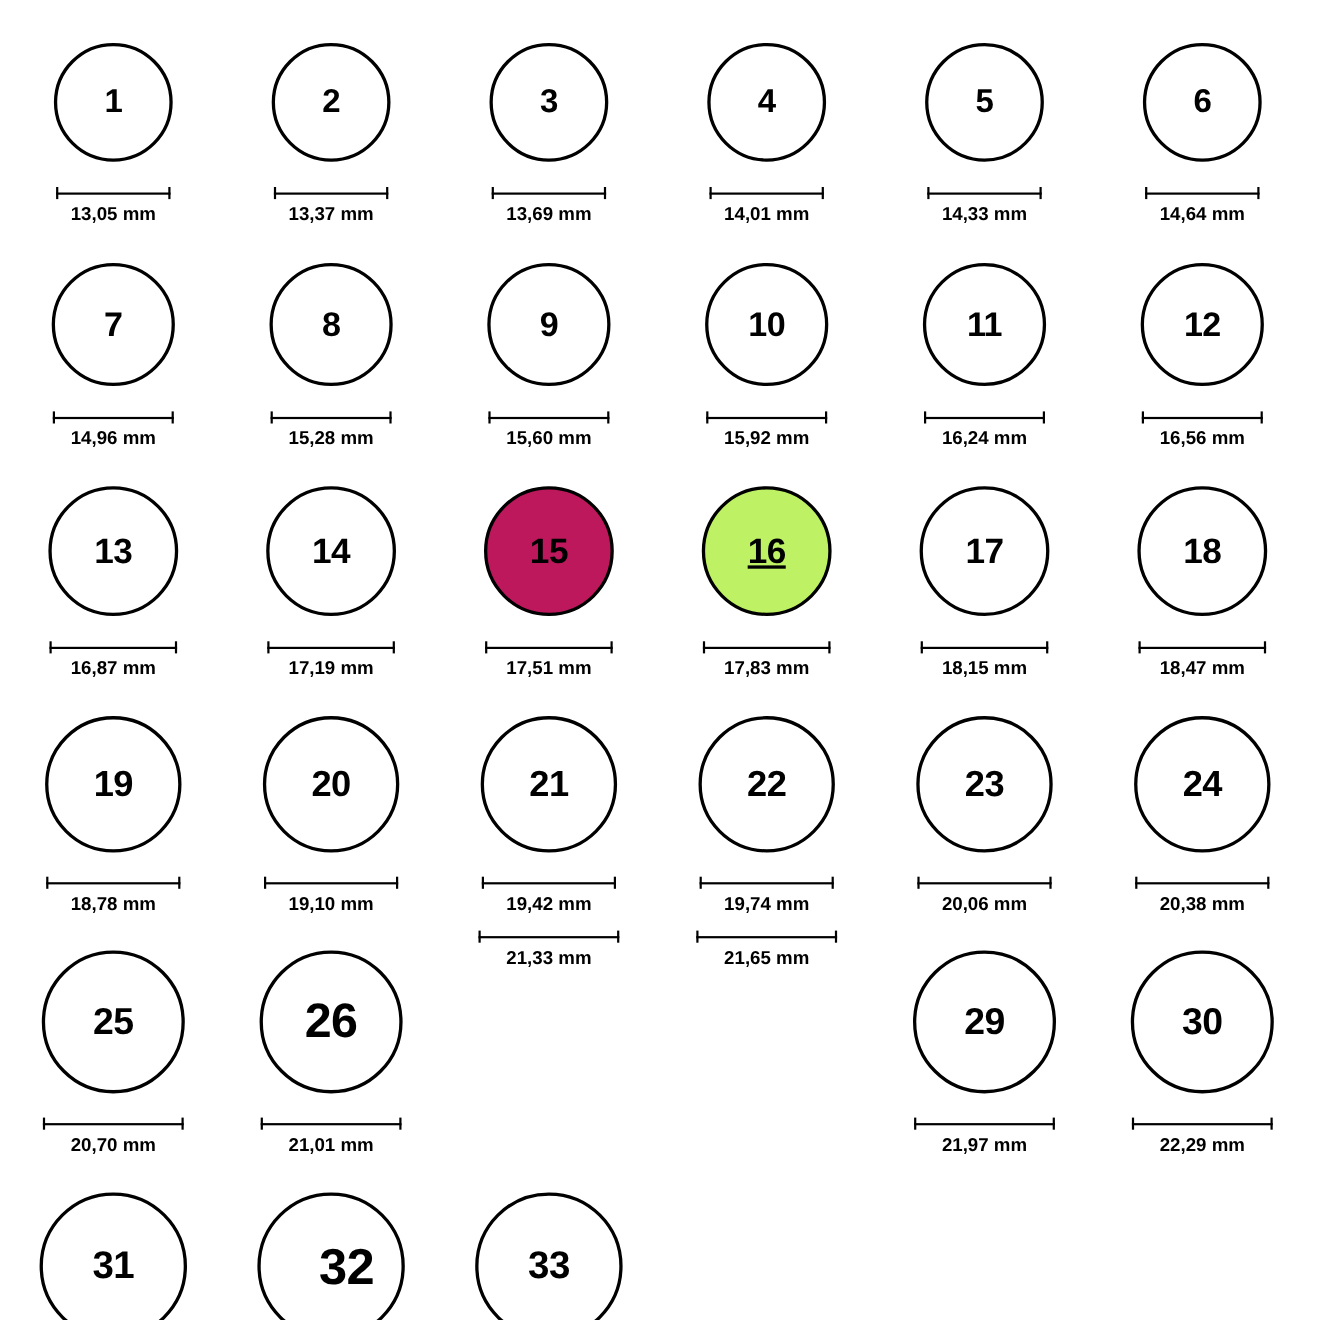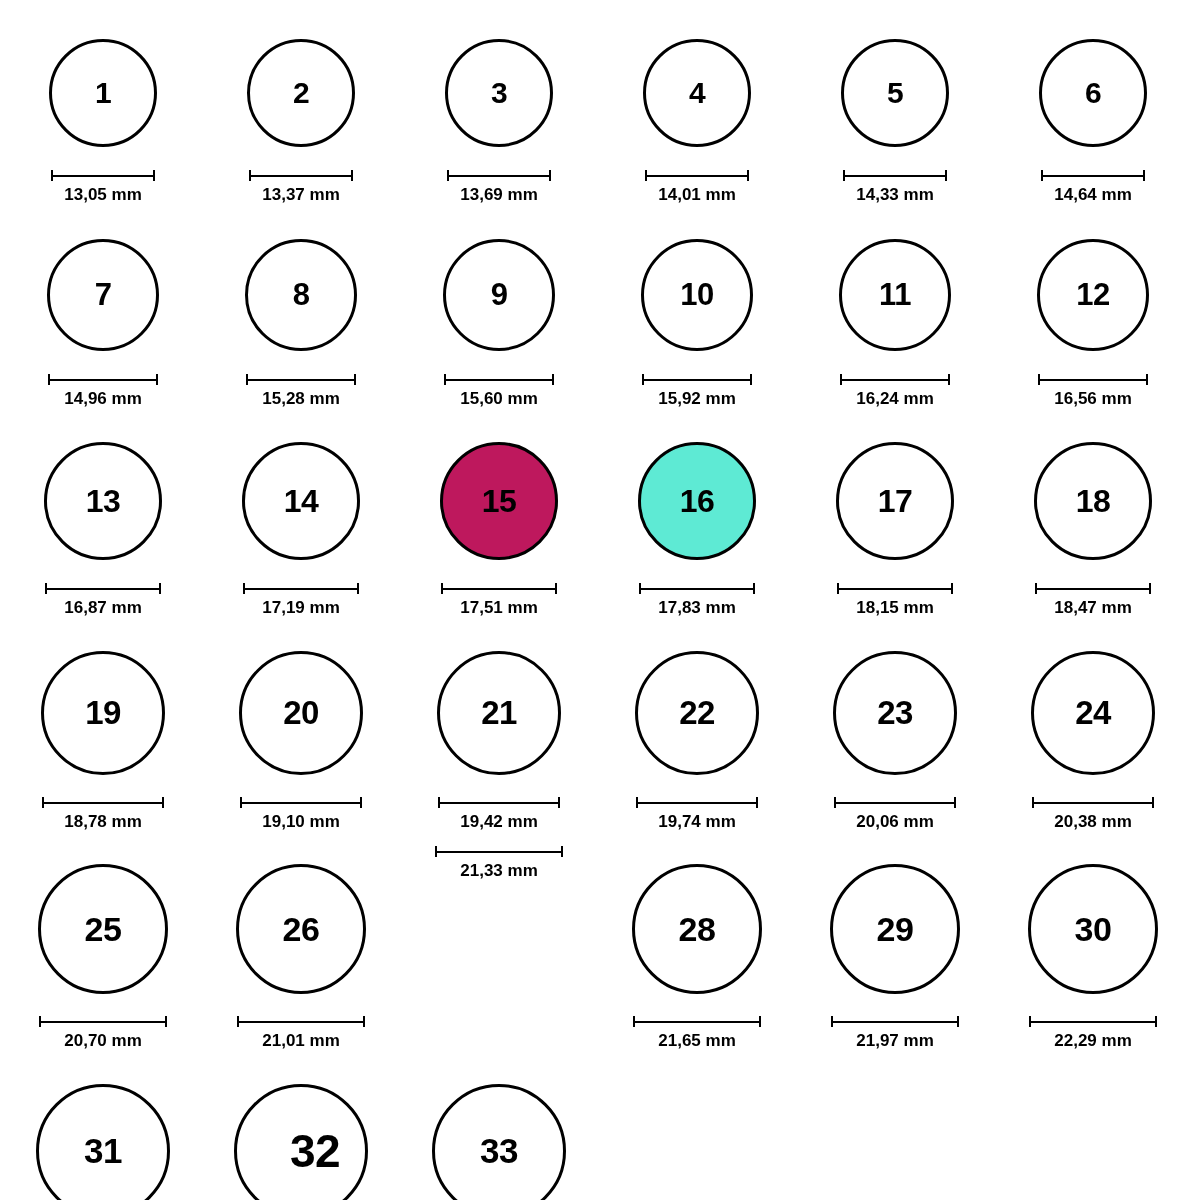--- a/index.html
+++ b/index.html
@@ -293,21 +293,21 @@
         </div>
         <div class="measure">
           <div class="bar" style="width: 116px;">
             <div class="line"></div>
           </div>
         </div>
         <div class="mm">17,51 mm</div>
       </div>
       <div class="cell">
         <div class="ring-wrap" style="height: 160px;">
-          <div class="ring" style="width: 118px; height: 118px; border-color: rgb(0, 0, 0); background: #5eead4;">
+          <div class="ring" style="width: 118px; height: 118px; border-color: rgb(0, 0, 0); background: #bef264; text-decoration: underline;">
             <span class="ring-label" style="font-size: 32px;">16</span>
           </div>
         </div>
         <div class="measure">
           <div class="bar" style="width: 116px;">
             <div class="line"></div>
           </div>
         </div>
         <div class="mm">17,83 mm</div>
       </div>
@@ -428,44 +428,39 @@
         <div class="measure">
           <div class="bar" style="width: 128px;">
             <div class="line"></div>
           </div>
         </div>
         <div class="mm">20,70 mm</div>
       </div>
       <div class="cell">
         <div class="ring-wrap" style="height: 170px;">
           <div class="ring" style="width: 130px; height: 130px; border-color: rgb(0, 0, 0); background: rgb(255, 255, 255);">
-            <span class="ring-label" style="font-size: 34px;">26</span>
+            <span class="ring-label" style="font-size: 44px;">26</span>
           </div>
         </div>
         <div class="measure">
           <div class="bar" style="width: 128px;">
             <div class="line"></div>
           </div>
         </div>
         <div class="mm">21,01 mm</div>
       </div>
       <div class="cell">
         <div class="measure">
           <div class="bar" style="width: 128px;">
             <div class="line"></div>
           </div>
         </div>
         <div class="mm">21,33 mm</div>
       </div>
       <div class="cell">
-        <div class="ring-wrap" style="height: 170px;">
-          <div class="ring" style="width: 130px; height: 130px; border-color: rgb(0, 0, 0); background: rgb(255, 255, 255);">
-            <span class="ring-label" style="font-size: 34px;">28</span>
-          </div>
-        </div>
         <div class="measure">
           <div class="bar" style="width: 128px;">
             <div class="line"></div>
           </div>
         </div>
         <div class="mm">21,65 mm</div>
       </div>
       <div class="cell">
         <div class="ring-wrap" style="height: 170px; text-align: right;">
           <div class="ring" style="width: 130px; height: 130px; border-color: rgb(0, 0, 0); background: rgb(255, 255, 255);">

